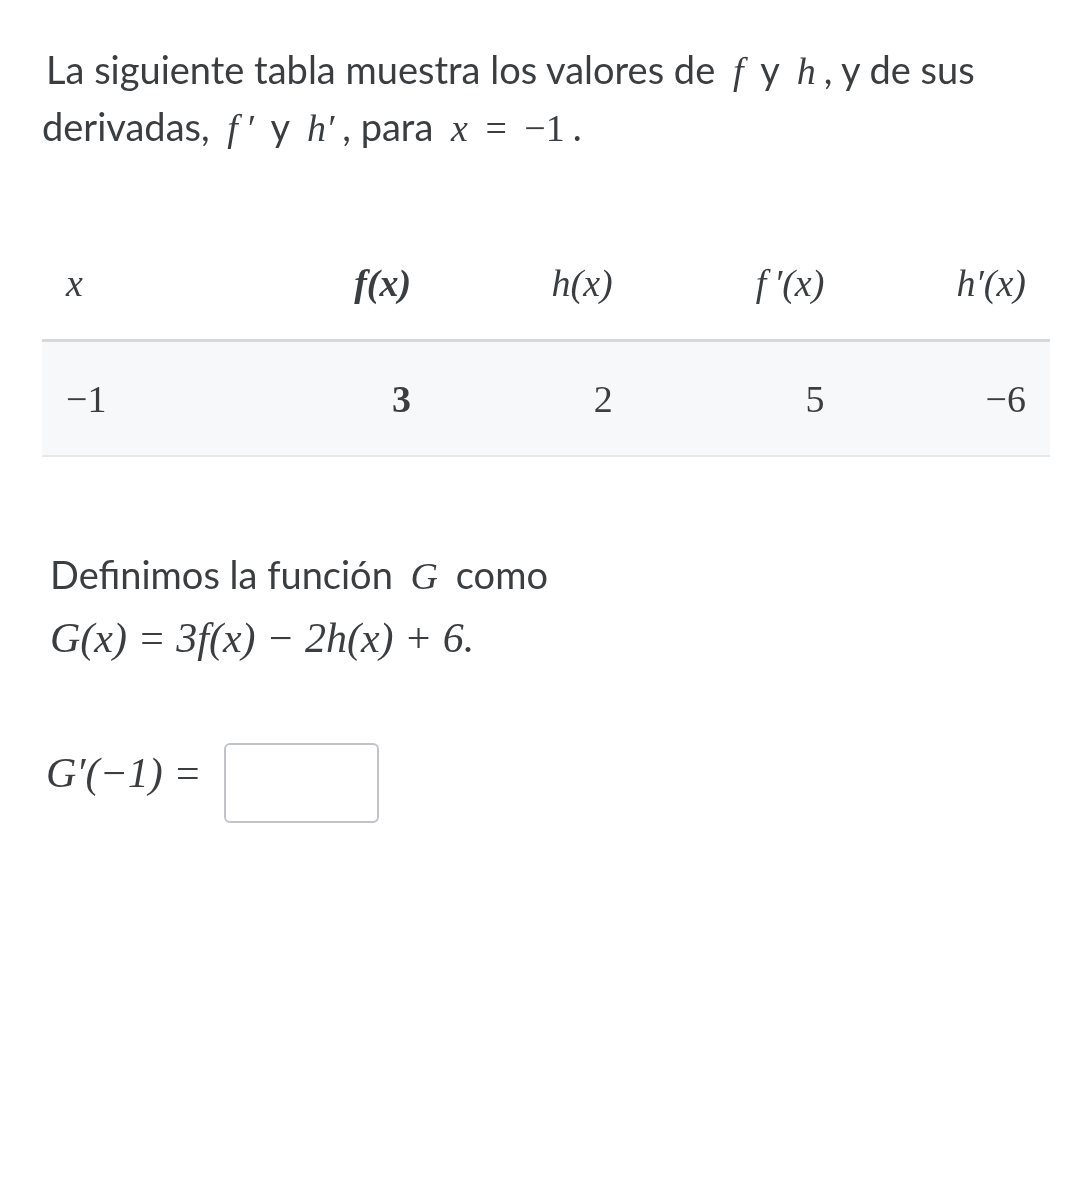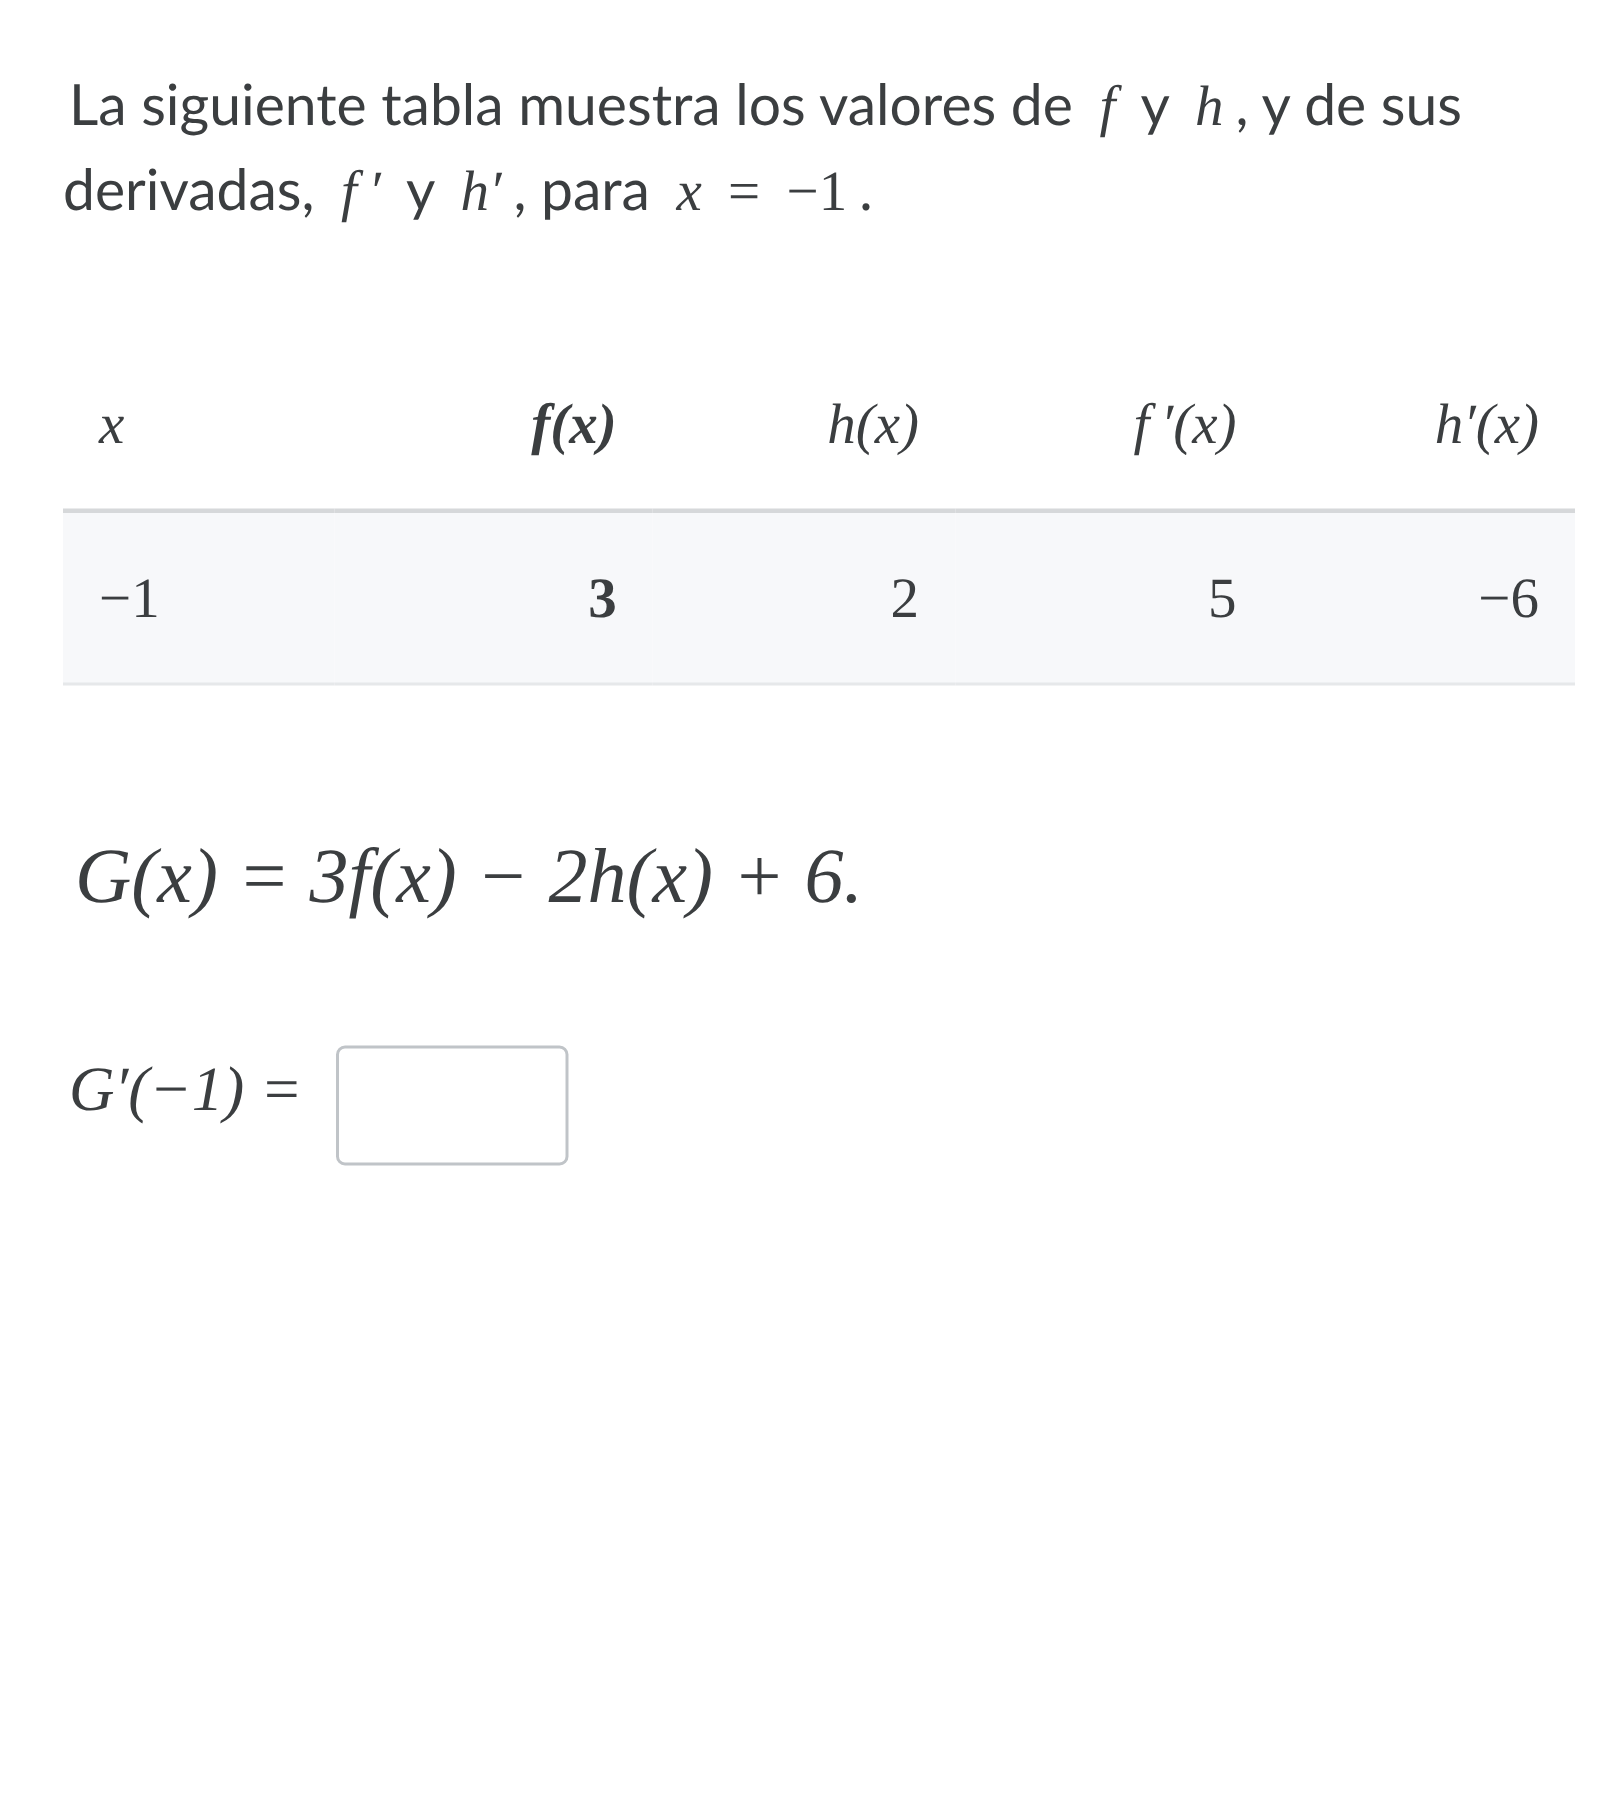--- a/index.html
+++ b/index.html
@@ -96,20 +96,23 @@
       <td><span class="mathup">3</span></td>
       <td><span class="mathup">2</span></td>
       <td><span class="mathup">5</span></td>
       <td><span class="mathup">−6</span></td>
     </tr>
   </tbody>
 </table>
 
 <div class="definition">
   <div>
-    <span class="math" style="font-size:52px;">G(x) = 3f(x) − 2h(x) + 6.</span>
+    <span>Definimos la función </span><span class="math">G</span><span> como</span>
+  </div>
+  <div>
+    <span class="math" style="font-size:42px;">G(x) = 3f(x) − 2h(x) + 6.</span>
   </div>
 </div>
 
 <div class="question">
   <span class="math">G′(−1) =</span>
   <input type="text" class="answer-box" style="">
 </div>
 
 </body></html>

